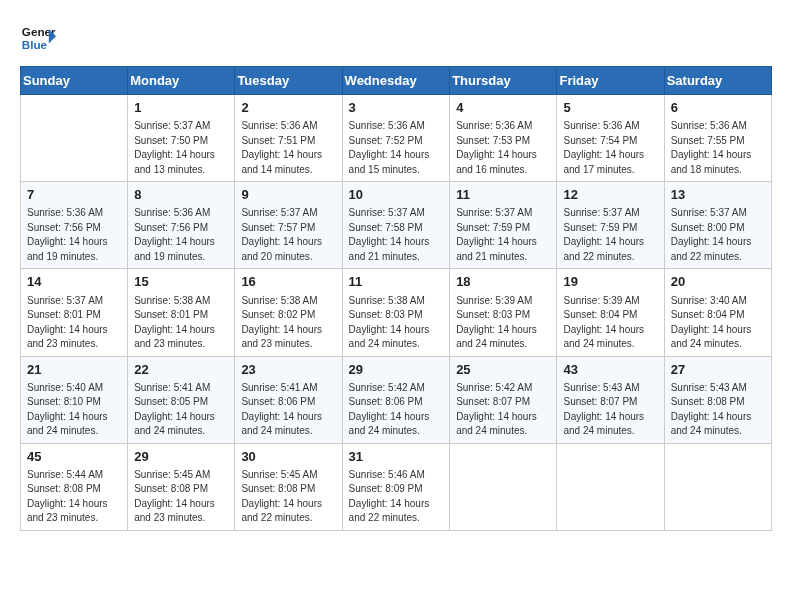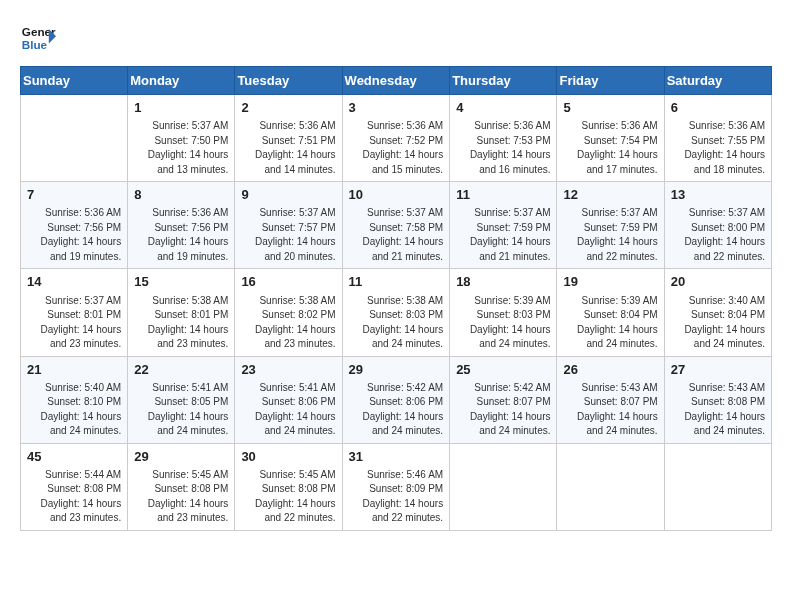--- a/index.html
+++ b/index.html
@@ -64,21 +64,20 @@
     .day-num {
       font-size: 13px;
       font-weight: bold;
       margin-bottom: 2px;
       display: block;
     }
     .cell-info {
       font-size: 10px;
       color: #333;
       line-height: 1.45;
-      text-align: right;
     }
     .empty-cell {
       background: #f9f9f9;
     }
     tbody tr:nth-child(even) td {
       background: #f5f8fd;
     }
     tbody tr:nth-child(odd) td {
       background: #fff;
     }
@@ -296,21 +295,21 @@
 and 24 minutes.</div>
         </td>
         <td>
           <span class="day-num">25</span>
           <div class="cell-info">Sunrise: 5:42 AM
 Sunset: 8:07 PM
 Daylight: 14 hours
 and 24 minutes.</div>
         </td>
         <td>
-          <span class="day-num">26</span>
+          <span class="day-num">43</span>
           <div class="cell-info">Sunrise: 5:43 AM
 Sunset: 8:07 PM
 Daylight: 14 hours
 and 24 minutes.</div>
         </td>
         <td>
           <span class="day-num">27</span>
           <div class="cell-info">Sunrise: 5:43 AM
 Sunset: 8:08 PM
 Daylight: 14 hours

